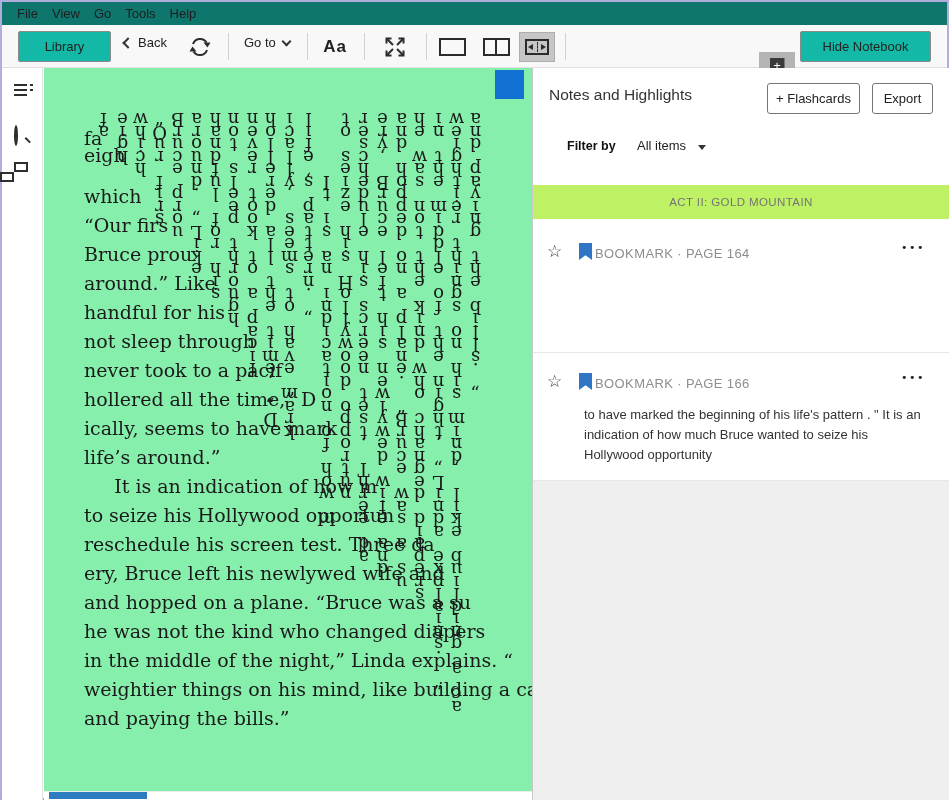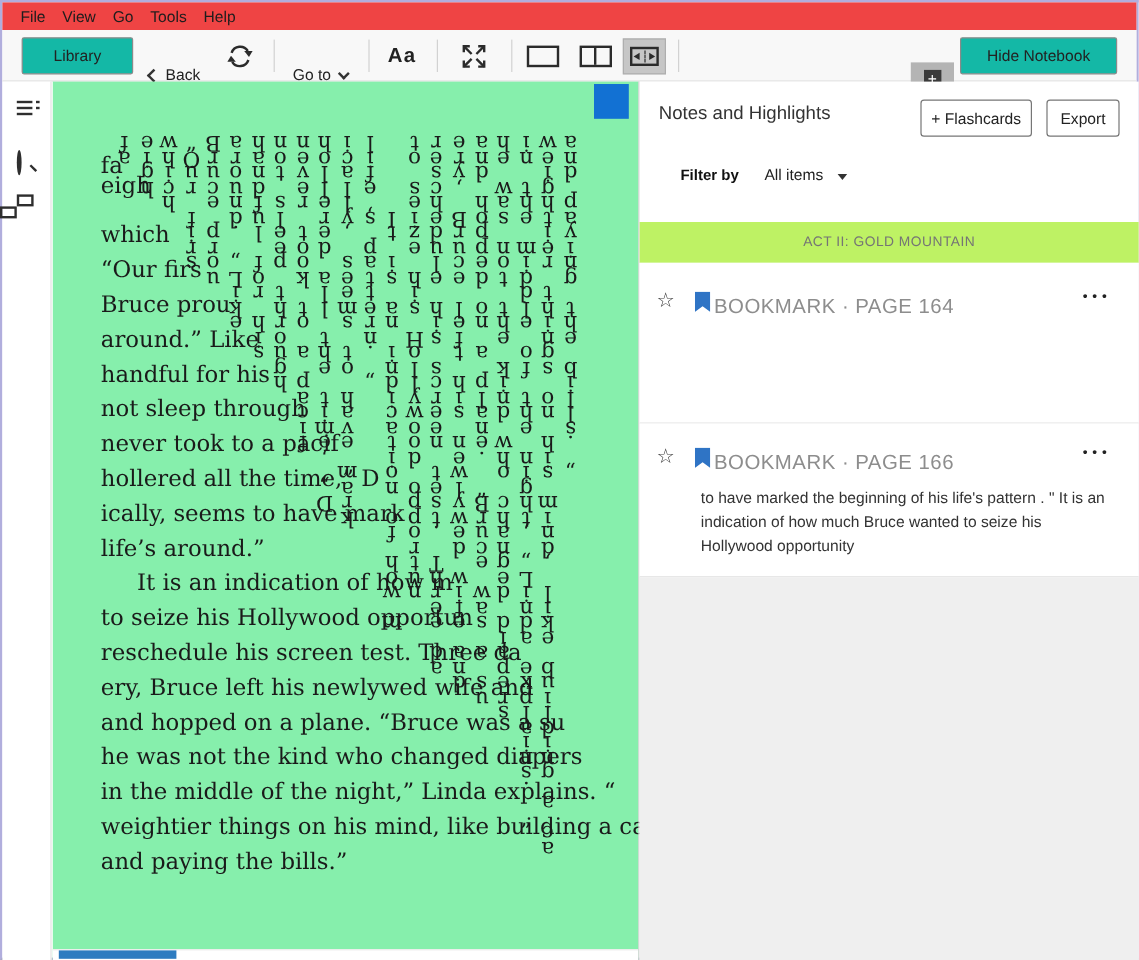--- a/index.html
+++ b/index.html
@@ -3,36 +3,36 @@
 <meta charset="utf-8">
 <style>
   * { margin:0; padding:0; box-sizing:border-box; }
   html,body { width:949px; height:800px; }
   body { font-family:"Liberation Sans", sans-serif; background:#fff; position:relative; overflow:hidden; }
   .window { position:absolute; left:0; top:0; width:949px; height:800px;
             border-left:2px solid #b1aedd; border-top:2px solid #b1aedd;
             border-right:2px solid #b1aedd; border-bottom:2px solid #a9a8c6; background:#fff; }
 
   
-  .menubar { position:absolute; left:0; top:0; width:100%; height:23px; background:#ef4444;
+  .menubar { position:absolute; left:0; top:0; width:100%; height:23px; background:#0f766e;
              display:flex; align-items:center; padding-left:8px; }
   .menubar .mitem { font-size:13px; color:#1d1d1d; padding:2px 7px; cursor:default; }
 
   
   .toolbar { position:absolute; left:0; top:23px; width:100%; height:43px; background:#f8f8f8;
              border-bottom:1px solid #e0e0e0; }
   .tbtn { position:absolute; top:6px; height:31px; background:#14b8a6; border:1px solid #8a8a8a;
           border-radius:2px; font-size:13px; color:#222; display:flex; align-items:center;
           justify-content:center; cursor:pointer; }
   .sep { position:absolute; top:8px; width:1px; height:27px; background:#d2d2d2; }
   .chev-left { display:inline-block; width:8px; height:8px; border-left:2px solid #333;
                border-bottom:2px solid #333; transform:rotate(45deg); }
   .chev-down { display:inline-block; width:7px; height:7px; border-right:2px solid #333;
                border-bottom:2px solid #333; transform:rotate(45deg); margin-left:7px; margin-top:-3px; }
-  .tool-label { position:absolute; top:22px; height:31px; display:flex; align-items:center; font-size:13px; color:#222; cursor:pointer; }
+  .tool-label { position:absolute; top:2px; height:31px; display:flex; align-items:center; font-size:13px; color:#222; cursor:pointer; }
   .aa { font-size:17px; font-weight:bold; color:#222; letter-spacing:1px; }
   .icon-rect { border:2px solid #2b2b2b; width:27px; height:18px; display:inline-block; }
   .icon-rect.split { position:relative; }
   .icon-rect.split::after { content:""; position:absolute; left:50%; top:0; width:2px; height:100%; background:#2b2b2b; margin-left:-1px; }
   .tool-ic { position:absolute; top:6px; height:31px; display:flex; align-items:center; justify-content:center; cursor:pointer; }
   .fit-box { width:36px; height:30px; background:#c6c6c6; border:1px solid #aeaeae; display:flex; align-items:center; justify-content:center; }
   .fit-inner { width:24px; height:16px; border:2px solid #2b2b2b; position:relative; }
   .fit-inner::before { content:""; position:absolute; left:50%; top:1px; bottom:1px; border-left:1px dashed #2b2b2b; }
   .fit-inner .la { position:absolute; left:1px; top:3px; width:0; height:0; border-top:3px solid transparent; border-bottom:3px solid transparent; border-right:5px solid #2b2b2b; }
   .fit-inner .ra { position:absolute; right:1px; top:3px; width:0; height:0; border-top:3px solid transparent; border-bottom:3px solid transparent; border-left:5px solid #2b2b2b; }
@@ -74,21 +74,21 @@
   .caret-down { display:inline-block; width:0; height:0; border-left:4px solid transparent;
                 border-right:4px solid transparent; border-top:5px solid #333; margin-left:8px; }
   .section-hdr { position:absolute; left:0; top:117px; width:100%; height:34px; background:#bef264;
                  display:flex; align-items:center; justify-content:center; font-size:11.5px;
                  color:#757575; letter-spacing:0.4px; }
   .entry { position:absolute; left:0; width:100%; background:#fff; border-bottom:1px solid #e7e7e7; }
   .entry .star { position:absolute; left:14px; top:22px; font-family:"DejaVu Sans", sans-serif;
                  font-size:17px; color:#3c3c3c; cursor:pointer; }
   .entry .ribbon { position:absolute; left:46px; top:24px; width:13px; height:17px; background:#2f74c5;
                    clip-path:polygon(0 0,100% 0,100% 100%,50% 72%,0 100%); }
-  .entry .meta { position:absolute; left:62px; top:27px; font-size:17px; letter-spacing:0.4px; color:#8d8d8d; }
+  .entry .meta { position:absolute; left:62px; top:27px; font-size:13px; letter-spacing:0.4px; color:#8d8d8d; }
   .entry .dots { position:absolute; right:24px; top:22px; font-family:"DejaVu Sans", sans-serif;
                  font-size:11px; letter-spacing:1.5px; color:#222; cursor:pointer; }
   .entry .body { position:absolute; left:51px; top:57px; width:338px; font-size:13px; line-height:20px; color:#333; cursor:pointer; }
   .panel-empty { position:absolute; left:0; top:413px; width:100%; height:319px; background:#efefef; }
 </style>
 </head>
 <body>
 
 <div class="window">
 

